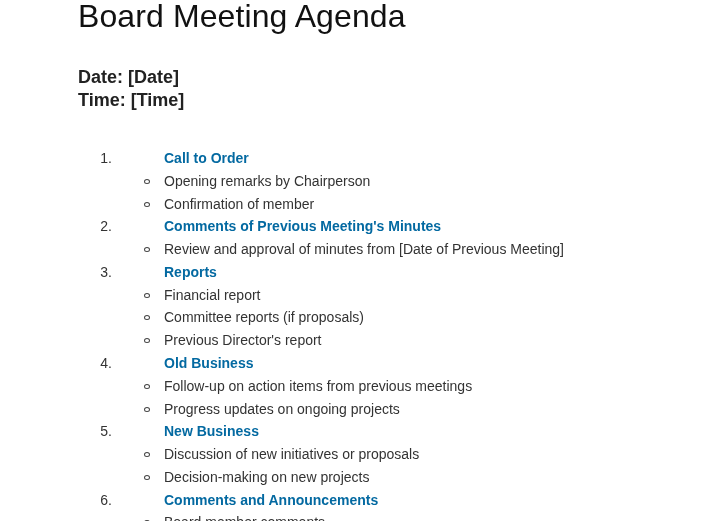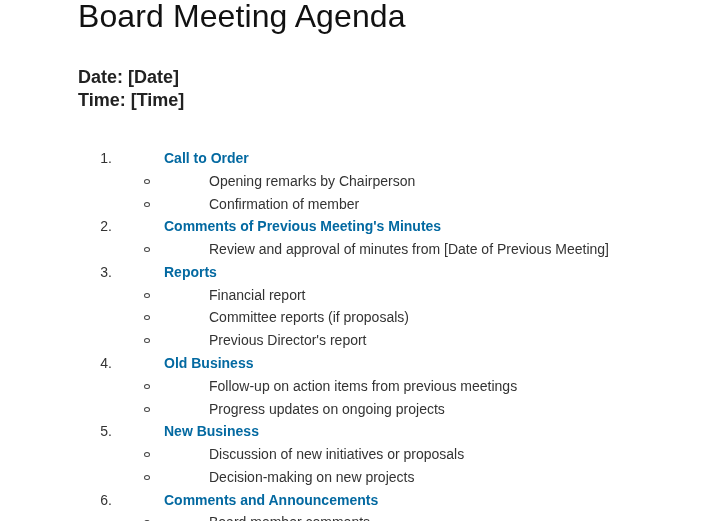--- a/index.html
+++ b/index.html
@@ -68,21 +68,20 @@
       top: 6px;
       width: 4px;
       height: 3px;
       border: 1px solid #444444;
       border-radius: 50%;
     }
     .sub {
       position: absolute;
       left: 164px;
       color: #333333;
-      margin-left: 45px;
     }
   </style>
 </head>
 <body>
 
 <div class="page">
   <h1 class="title">Board Meeting Agenda</h1>
 
   <div class="meta" style="top:67px">Date: [Date]</div>
   <div class="meta" style="top:90px">Time: [Time]</div>

